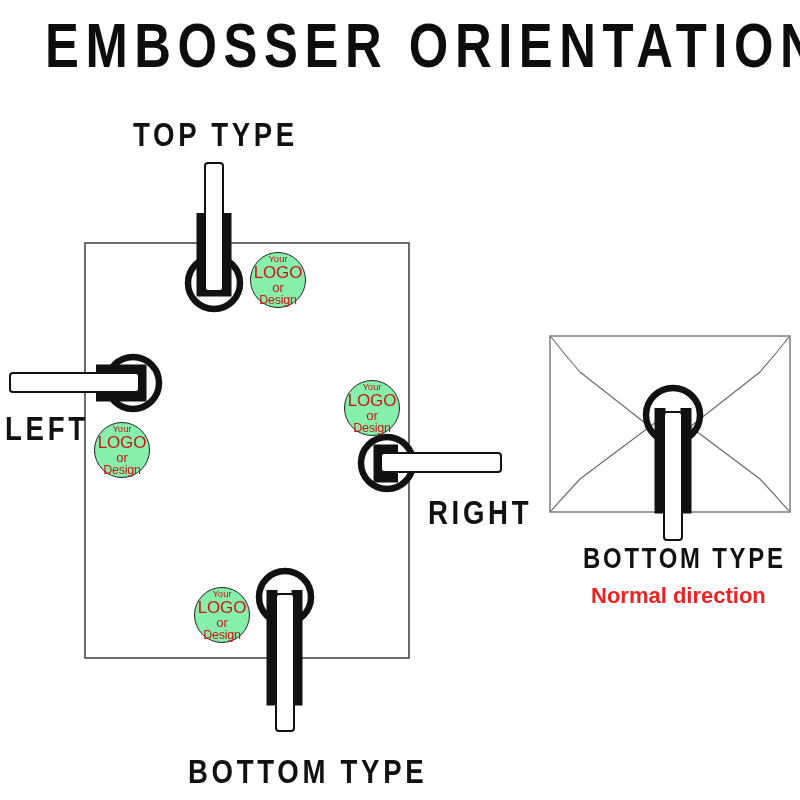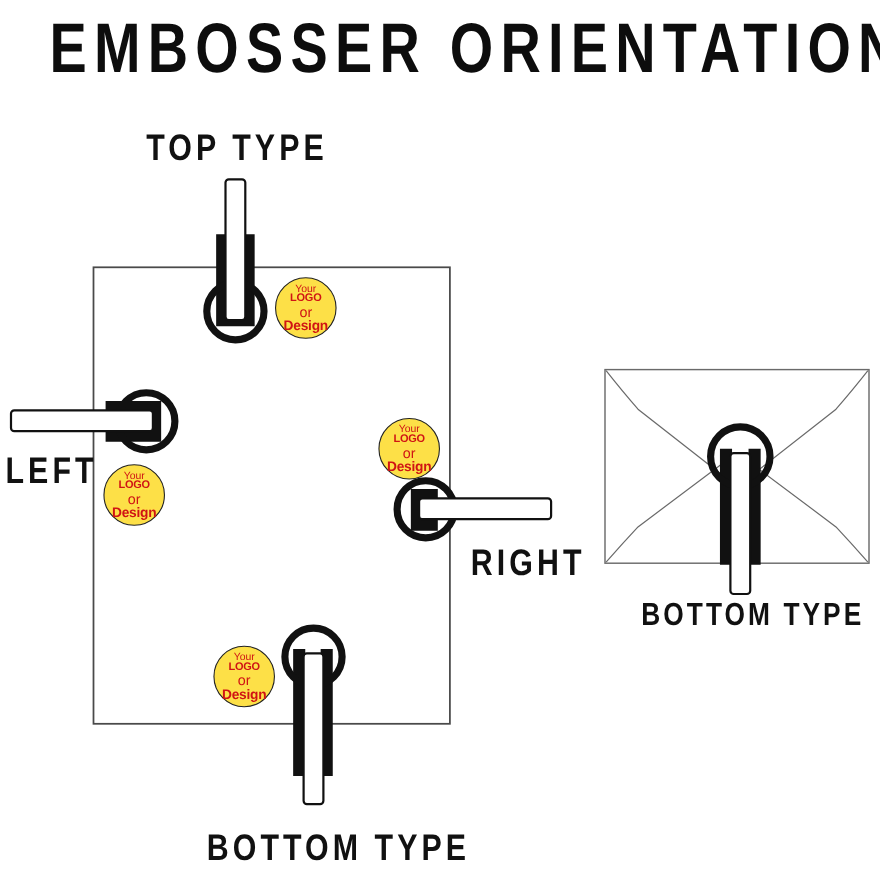--- a/index.html
+++ b/index.html
@@ -66,38 +66,38 @@
     font-size: 22px;
     letter-spacing: 0px;
     color: #ee2222;
   }
   .logo-badge {
     position: absolute;
     width: 56px;
     height: 56px;
     border: 1px solid #222222;
     border-radius: 50%;
-    background: #fde047;
+    background: #86efac;
     box-sizing: border-box;
     display: flex;
     flex-direction: column;
     align-items: center;
     justify-content: center;
     line-height: 1.0;
   }
   .logo-badge span {
     display: block;
     text-align: center;
     color: #d01414;
     font-family: "Liberation Sans", sans-serif;
   }
   .lg-your { font-size: 9.5px; font-weight: 400; margin-bottom: 0px; }
-  .lg-logo { font-size: 10px; font-weight: 700; letter-spacing: -0.2px; }
+  .lg-logo { font-size: 17px; font-weight: 400; letter-spacing: -0.2px; }
   .lg-or   { font-size: 13px;  font-weight: 400; }
-  .lg-dsn  { font-size: 12.5px; font-weight: 700; letter-spacing: -0.2px; }
+  .lg-dsn  { font-size: 12.5px; font-weight: 400; letter-spacing: -0.2px; }
 </style>
 </head>
 <body>
 
 <div id="stage">
 
   <div class="txt title-text" style="left:45px; top:8px;">EMBOSSER ORIENTATION</div>
 
   <svg class="layer" viewBox="0 0 800 800" xmlns="http://www.w3.org/2000/svg">
 
@@ -179,14 +179,15 @@
   <div class="txt lbl" style="left:133px; top:116px;">TOP TYPE</div>
 
   <div class="txt lbl" style="left:5px; top:410px;">LEFT</div>
 
   <div class="txt lbl" style="left:428px; top:494px;">RIGHT</div>
 
   <div class="txt lbl" style="left:188px; top:753px;">BOTTOM TYPE</div>
 
   <div class="txt lbl-sm" style="left:583px; top:541px;">BOTTOM TYPE</div>
 
+  <div class="txt note-red" style="left:591px; top:583px;">Normal direction</div>
 
 </div>
 
 </body></html>

